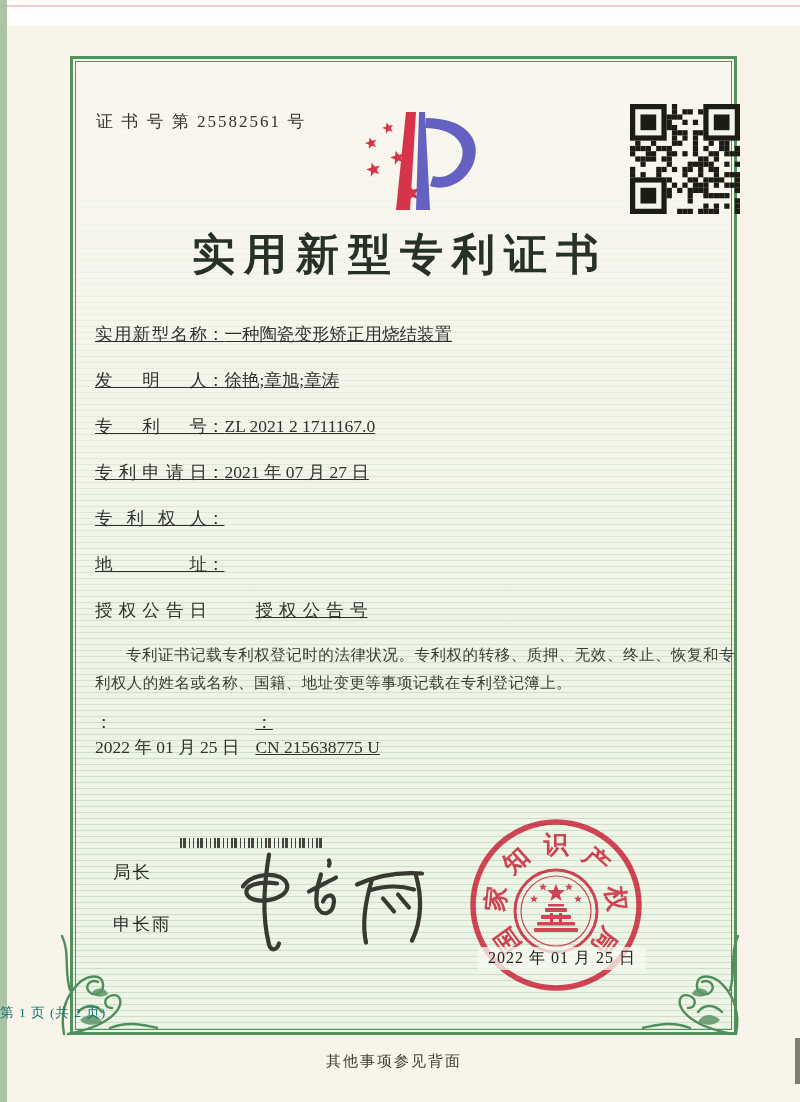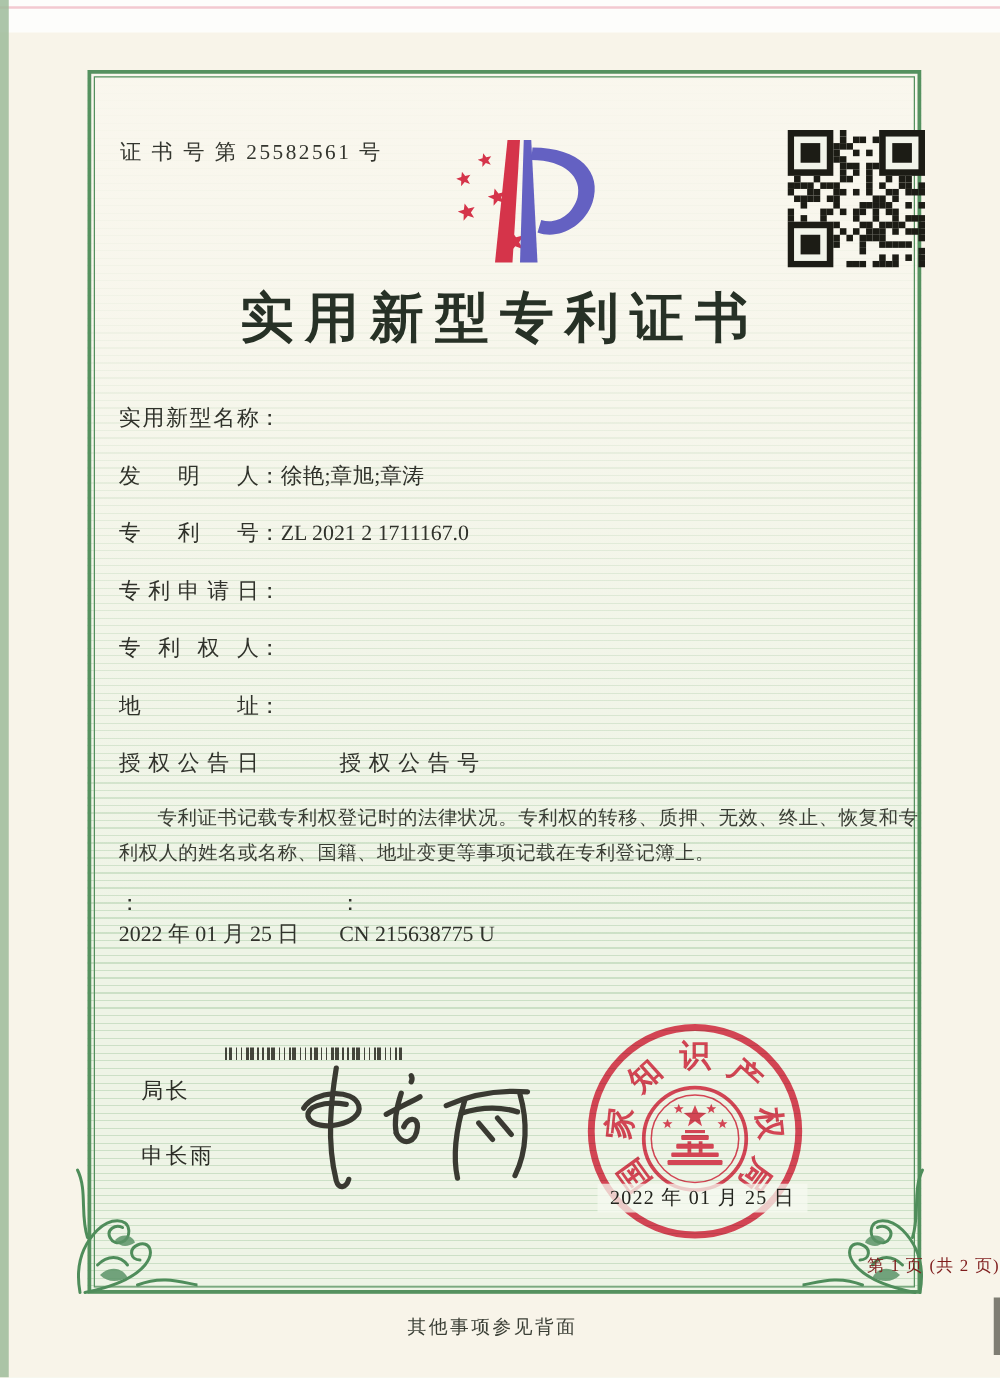--- a/index.html
+++ b/index.html
@@ -31,44 +31,44 @@
 
   .cert-number{position:absolute;left:96px;top:110px;font-size:17px;letter-spacing:2px;color:#33352e;}
 
   .logo{position:absolute;left:326px;top:106px;width:170px;height:118px;}
   .qr{position:absolute;left:630px;top:104px;width:110px;height:110px;}
 
   .title{position:absolute;left:0;right:0;top:226px;text-align:center;
     font-size:43px;font-weight:600;letter-spacing:9px;color:#273126;}
 
   .fields{position:absolute;left:95px;top:322px;width:642px;font-size:17.5px;line-height:25px;color:#30322b;}
-  .frow{display:flex;margin-bottom:21px;align-items:center;}
+  .frow{display:flex;margin-bottom:21px;align-items:center;text-decoration:underline;}
   .flabel{display:inline-block;width:112px;text-align:justify;text-align-last:justify;flex:0 0 112px;}
   .fcolon{flex:0 0 16px;}
   .fvalue{max-width:452px;}
   .grant-row{display:flex;margin-top:2px;}
   .grant-cell{display:flex;flex-direction:column;}
-  .grant-cell + .grant-cell{margin-left:32px;}
+  .grant-cell + .grant-cell{margin-left:16px;text-decoration:underline;}
 
   .paragraphs{position:absolute;left:95px;top:641px;width:640px;
     font-size:15.5px;line-height:27.5px;color:#3a3e35;text-align:justify;letter-spacing:.4px;}
   .paragraphs p{margin:0;text-indent:2em;}
 
   .barcode{position:absolute;left:180px;top:838px;width:142px;height:10px;opacity:.85;
     background:repeating-linear-gradient(90deg,#26261e 0 2px,transparent 2px 3px,#26261e 3px 6px,transparent 6px 9px,#26261e 9px 10px,transparent 10px 13px,#26261e 13px 14px,transparent 14px 17px);}
 
   .signer-title{position:absolute;left:113px;top:844px;font-size:17.5px;letter-spacing:2px;color:#2c2e27;margin-top:16px;}
   .signer-name{position:absolute;left:113px;top:912px;font-size:17.5px;letter-spacing:2px;color:#2c2e27;}
   .signature{position:absolute;left:225px;top:843px;width:205px;height:115px;}
 
   .seal{position:absolute;left:466px;top:815px;width:180px;height:180px;mix-blend-mode:multiply;opacity:.93;}
   .seal-date{position:absolute;left:478px;top:947px;width:168px;text-align:center;
     font-size:16px;color:#23241e;letter-spacing:1px;background:rgba(246,249,240,.75);padding:1px 0;}
 
-  .page-num{position:absolute;left:0;right:0;top:1004px;text-align:right;font-size:13.5px;letter-spacing:1px;color:#7f1d1d;}
+  .page-num{position:absolute;left:0;right:0;top:1004px;text-align:left;font-size:13.5px;letter-spacing:1px;color:#0f766e;}
   .back-note{position:absolute;left:0;right:12px;top:1052px;text-align:center;font-size:15px;letter-spacing:2px;color:#3a3e35;}
 </style>
 </head>
 <body>
 
 <div class="edge-top"></div>
 <div class="edge-left"></div>
 <div class="edge-right-speck"></div>
 
 <div class="frame-bg"></div>
@@ -263,34 +263,36 @@
     <rect x="4.761904761904762" y="71.42857142857143" width="23.80952380952381" height="23.80952380952381" fill="#f2f4ea"></rect>
     <rect x="9.523809523809524" y="76.19047619047619" width="14.285714285714285" height="14.285714285714285" fill="#1c1c15"></rect>
   </svg>
 
 <div class="title">实用新型专利证书</div>
 
 <div class="fields">
   <div class="frow">
     <span class="flabel">实用新型名称</span>
       <span class="fcolon">：</span>
+    <span class="fvalue">一种陶瓷变形矫正用烧结装置</span>
   </div>
   <div class="frow">
     <span class="flabel">发明人</span>
       <span class="fcolon">：</span>
     <span class="fvalue">徐艳;章旭;章涛</span>
   </div>
   <div class="frow">
     <span class="flabel">专利号</span>
       <span class="fcolon">：</span>
     <span class="fvalue">ZL 2021 2 1711167.0</span>
   </div>
   <div class="frow">
     <span class="flabel">专利申请日</span>
       <span class="fcolon">：</span>
+    <span class="fvalue">2021 年 07 月 27 日</span>
   </div>
   <div class="frow">
     <span class="flabel">专利权人</span>
       <span class="fcolon">：</span>
   </div>
   <div class="frow">
     <span class="flabel">地址</span>
       <span class="fcolon">：</span>
   </div>
   <div class="grant-row">

